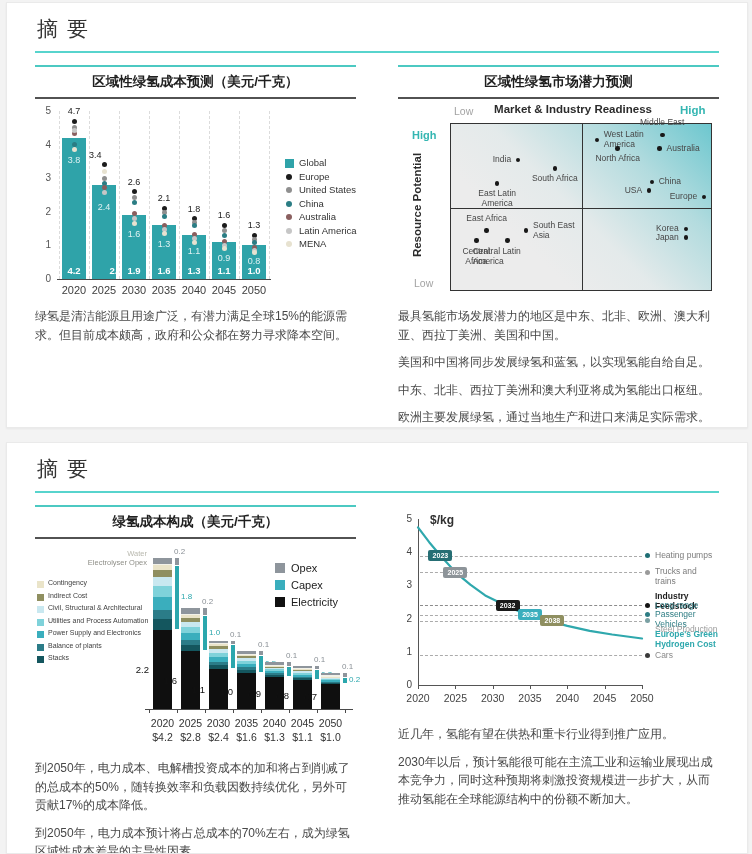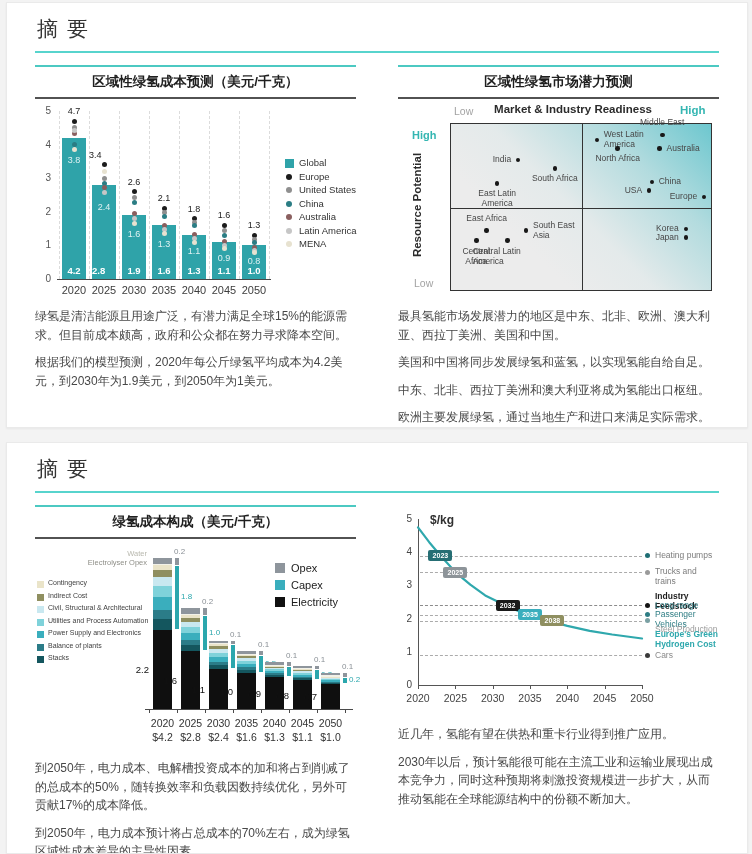--- a/index.html
+++ b/index.html
@@ -62,21 +62,21 @@
               <div class="abs" style="left: 27px; top: 52.32px; width: 24px; text-align: center; font-size: 9px; color: rgba(255, 255, 255, 0.85);">3.8</div>
               <div class="abs" style="left: 24px; top: 3.08px; width: 30px; text-align: center; font-size: 9px; color: rgb(34, 34, 34);">4.7</div>
               <div class="abs" style="left: 21px; top: 181px; width: 36px; text-align: center; font-size: 11px; color: rgb(61, 61, 61);">2020</div>
               <div class="abs" style="left: 57px; top: 81.92px; width: 24px; height: 94.08px; background: rgb(47, 163, 169);"></div>
               <div class="abs" style="left: 66.5px; top: 59.26px; width: 5px; height: 5px; border-radius: 50%; background: rgb(28, 28, 28);"></div>
               <div class="abs" style="left: 66.5px; top: 72.7px; width: 5px; height: 5px; border-radius: 50%; background: rgb(143, 143, 143);"></div>
               <div class="abs" style="left: 66.5px; top: 77.74px; width: 5px; height: 5px; border-radius: 50%; background: rgb(43, 125, 132);"></div>
               <div class="abs" style="left: 66.5px; top: 82.108px; width: 5px; height: 5px; border-radius: 50%; background: rgb(138, 95, 95);"></div>
               <div class="abs" style="left: 66.5px; top: 86.812px; width: 5px; height: 5px; border-radius: 50%; background: rgb(198, 198, 198);"></div>
               <div class="abs" style="left: 66.5px; top: 65.98px; width: 5px; height: 5px; border-radius: 50%; background: rgb(231, 226, 208);"></div>
-              <div class="abs" style="left: 57px; top: 162px; width: 48px; text-align: left; font-size: 9.5px; font-weight: bold; color: rgb(255, 255, 255);">2.8</div>
+              <div class="abs" style="left: 57px; top: 162px; width: 48px; text-align: center; font-size: 9.5px; font-weight: bold; color: rgb(255, 255, 255);">2.8</div>
               <div class="abs" style="left: 57px; top: 99.36px; width: 24px; text-align: center; font-size: 9px; color: rgba(255, 255, 255, 0.85);">2.4</div>
               <div class="abs" style="left: 54px; top: 46.76px; width: 30px; text-align: left; font-size: 9px; color: rgb(34, 34, 34);">3.4</div>
               <div class="abs" style="left: 51px; top: 181px; width: 36px; text-align: center; font-size: 11px; color: rgb(61, 61, 61);">2025</div>
               <div class="abs" style="left: 87px; top: 112.16px; width: 24px; height: 63.84px; background: rgb(47, 163, 169);"></div>
               <div class="abs" style="left: 96.5px; top: 86.14px; width: 5px; height: 5px; border-radius: 50%; background: rgb(28, 28, 28);"></div>
               <div class="abs" style="left: 96.5px; top: 92.188px; width: 5px; height: 5px; border-radius: 50%; background: rgb(143, 143, 143);"></div>
               <div class="abs" style="left: 96.5px; top: 97.228px; width: 5px; height: 5px; border-radius: 50%; background: rgb(43, 125, 132);"></div>
               <div class="abs" style="left: 96.5px; top: 107.98px; width: 5px; height: 5px; border-radius: 50%; background: rgb(138, 95, 95);"></div>
               <div class="abs" style="left: 96.5px; top: 113.02px; width: 5px; height: 5px; border-radius: 50%; background: rgb(198, 198, 198);"></div>
               <div class="abs" style="left: 96.5px; top: 118.06px; width: 5px; height: 5px; border-radius: 50%; background: rgb(231, 226, 208);"></div>
@@ -138,21 +138,20 @@
               <div class="abs" style="left: 264px; top: 94.5px; font-size: 9.5px; color: rgb(51, 51, 51); white-space: nowrap;">China</div>
               <div class="abs" style="left: 251px; top: 111px; width: 6px; height: 6px; border-radius: 50%; background: rgb(138, 95, 95);"></div>
               <div class="abs" style="left: 264px; top: 108px; font-size: 9.5px; color: rgb(51, 51, 51); white-space: nowrap;">Australia</div>
               <div class="abs" style="left: 251px; top: 124.5px; width: 6px; height: 6px; border-radius: 50%; background: rgb(198, 198, 198);"></div>
               <div class="abs" style="left: 264px; top: 121.5px; font-size: 9.5px; color: rgb(51, 51, 51); white-space: nowrap;">Latin America</div>
               <div class="abs" style="left: 251px; top: 138px; width: 6px; height: 6px; border-radius: 50%; background: rgb(231, 226, 208);"></div>
               <div class="abs" style="left: 264px; top: 135px; font-size: 9.5px; color: rgb(51, 51, 51); white-space: nowrap;">MENA</div>
             </div>
           <div class="texts">
             <p class="para">绿氢是清洁能源且用途广泛，有潜力满足全球15%的能源需求。但目前成本颇高，政府和公众都在努力寻求降本空间。</p>
-            <p class="para">根据我们的模型预测，2020年每公斤绿氢平均成本为4.2美元，到2030年为1.9美元，到2050年为1美元。</p>
           </div>
         </div>
         <div class="panel">
           <div class="panel-header">
             <div class="panel-title">区域性绿氢市场潜力预测</div>
           </div>
           <div class="chart" id="chart2">
               <div class="abs" style="left: 44px; top: 0px; width: 262px; text-align: center; font-size: 11.5px; font-weight: 600; color: rgb(43, 43, 43);">Market &amp; Industry Readiness</div>
               <div class="abs" style="left: 56px; top: 2px; font-size: 10.5px; color: rgb(163, 163, 163);">Low</div>
               <div class="abs" style="left: 282px; top: 1px; font-size: 11.5px; color: rgb(53, 182, 178); font-weight: 600;">High</div>

